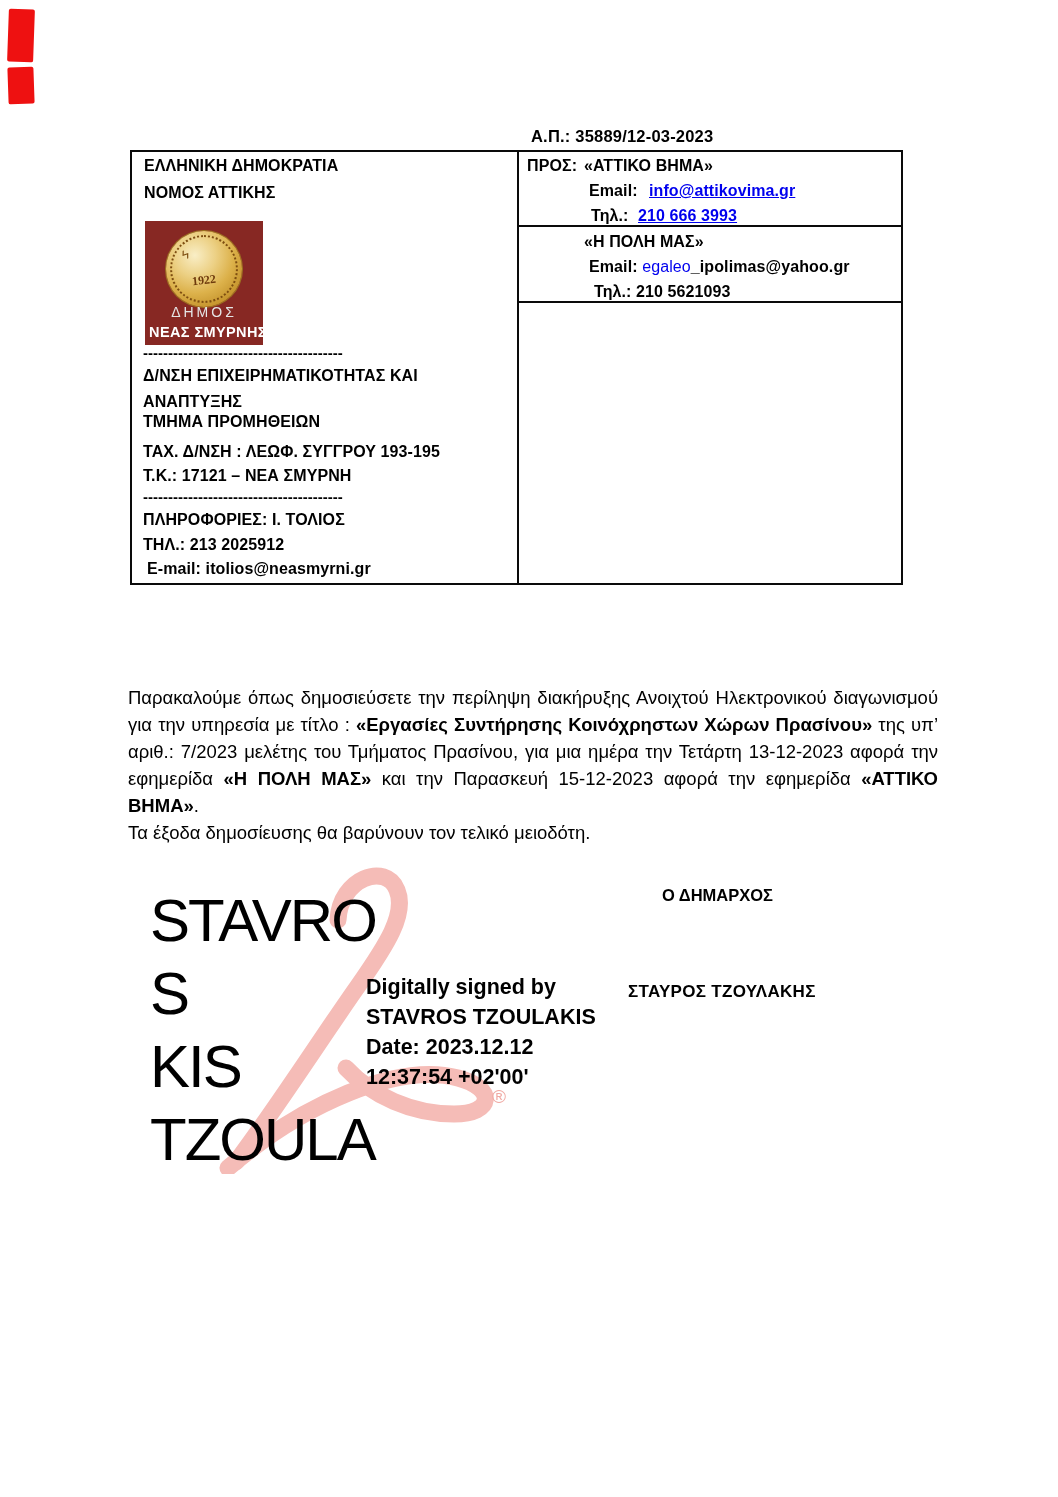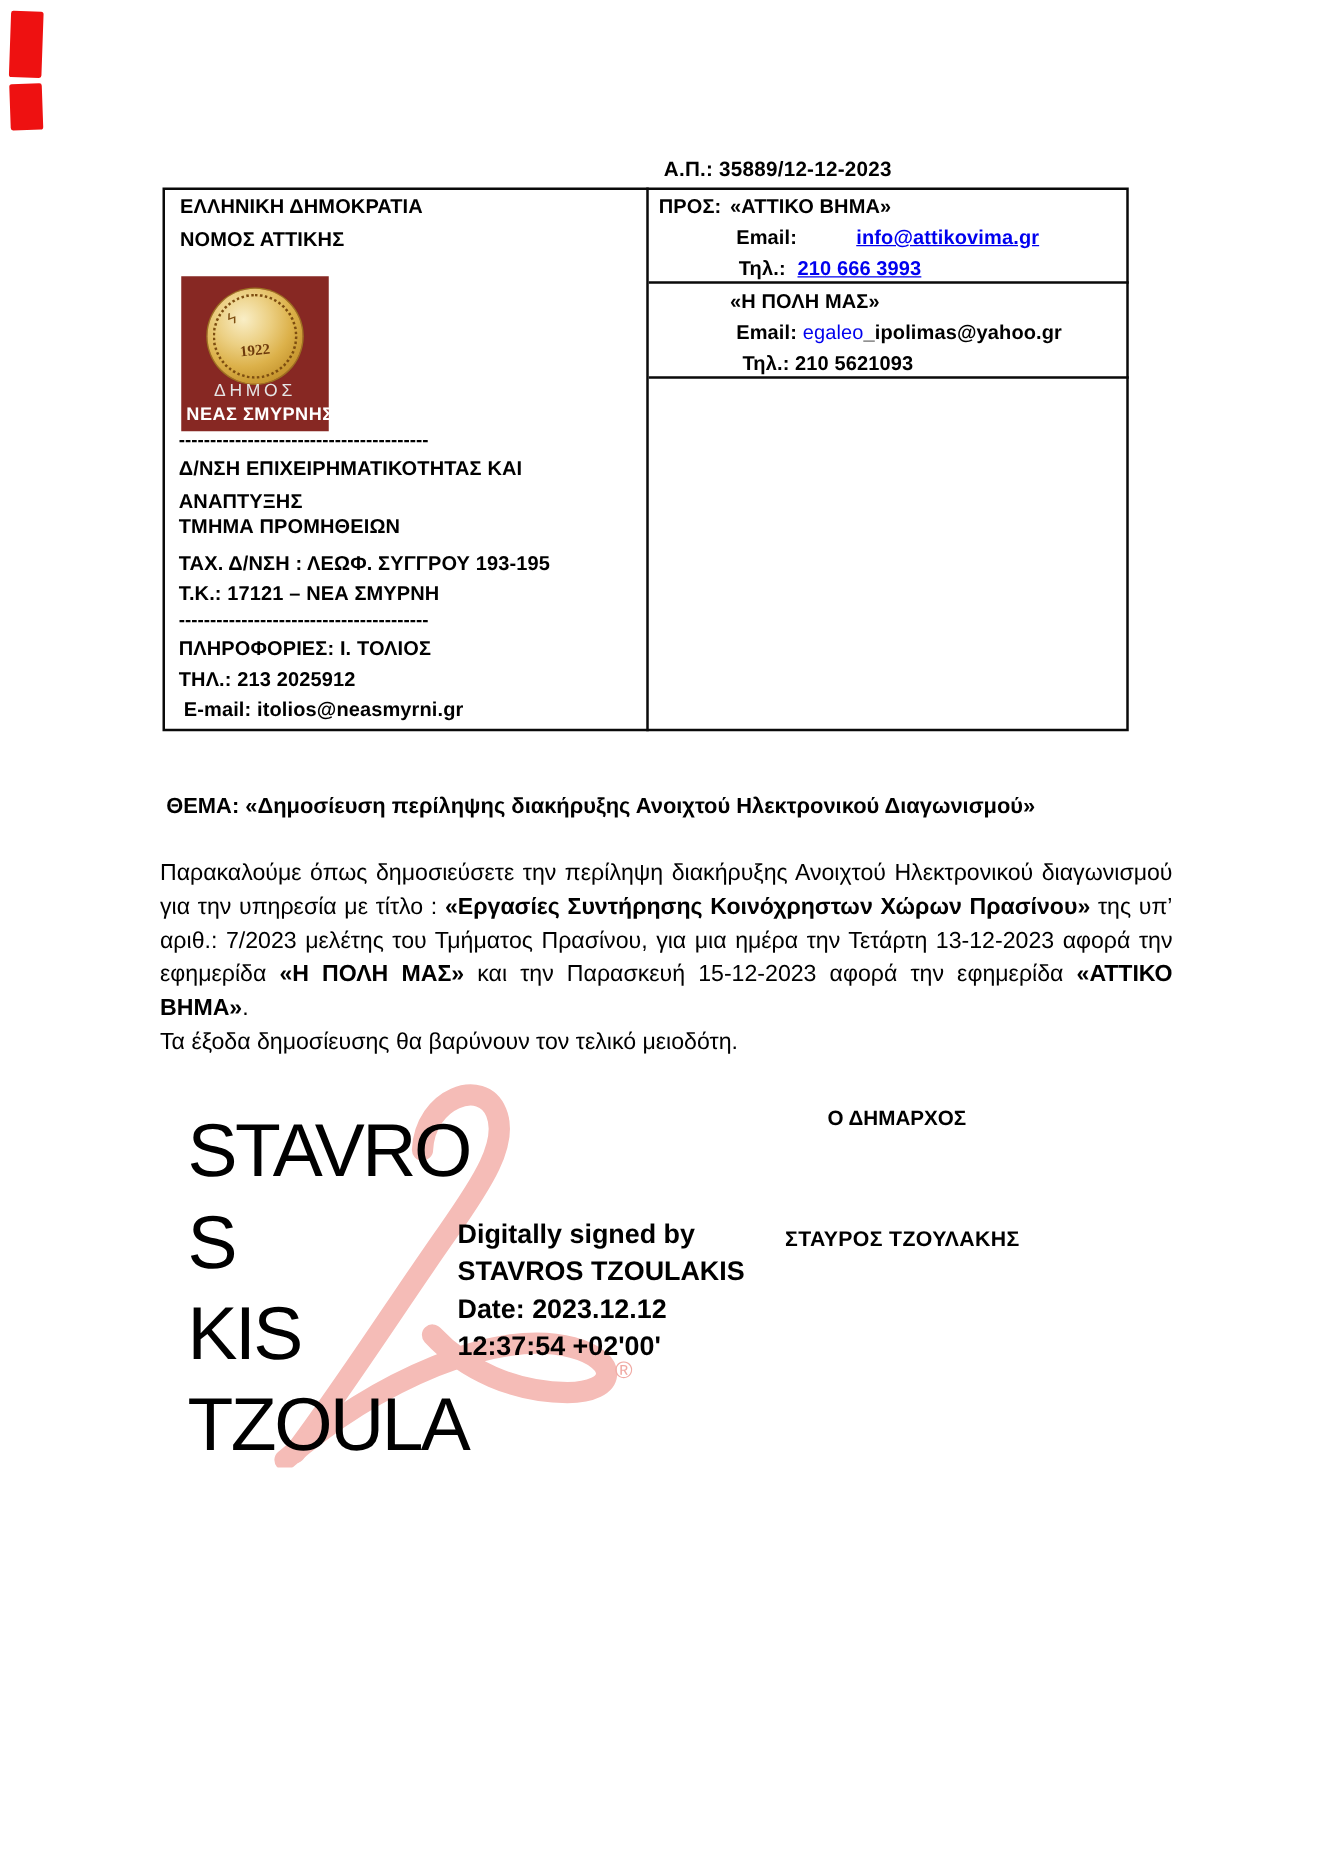--- a/index.html
+++ b/index.html
@@ -49,21 +49,21 @@
   .mayor-name{left:628px;top:982px;font-size:17px;font-weight:bold;letter-spacing:.3px;}
 </style>
 </head>
 <body>
 
 <div class="page">
 
   <div class="abs mark" style="left:8px;top:9px;width:26px;height:53px;transform:rotate(2deg);"></div>
   <div class="abs mark" style="left:8px;top:67px;width:26px;height:37px;transform:rotate(-2deg);"></div>
 
-  <div class="abs protocol">Α.Π.: 35889/12-12-2023</div>
+  <div class="abs protocol">Α.Π.: 35889/12-03-2023</div>
 
   <div class="abs hbox"></div>
   <div class="abs vdiv"></div>
   <div class="abs sep" style="left:519px;top:225px;width:384px;"></div>
   <div class="abs sep" style="left:519px;top:301px;width:384px;"></div>
 
   <div class="abs hl" style="left:144px;top:157px;">ΕΛΛΗΝΙΚΗ ΔΗΜΟΚΡΑΤΙΑ</div>
   <div class="abs hl" style="left:144px;top:184px;">ΝΟΜΟΣ ΑΤΤΙΚΗΣ</div>
 
   <div class="abs logo">
@@ -86,38 +86,34 @@
   <div class="abs hl" style="left:143px;top:511px;">ΠΛΗΡΟΦΟΡΙΕΣ: Ι. ΤΟΛΙΟΣ</div>
   <div class="abs hl" style="left:143px;top:536px;">ΤΗΛ.: 213 2025912</div>
   <div class="abs hl" style="left:147px;top:560px;">
     <span>E-mail:</span>
     <span>itolios@neasmyrni.gr</span>
   </div>
 
   <div class="abs hl" style="left:527px;top:157px;">ΠΡΟΣ:</div>
   <div class="abs hl" style="left:584px;top:157px;">«ΑΤΤΙΚΟ ΒΗΜΑ»</div>
   <div class="abs hl" style="left:589px;top:182px;">Email:</div>
-  <div class="abs hl lnk" style="left:649px;top:182px;margin-left:36px;">info@attikovima.gr</div>
+  <div class="abs hl lnk" style="left:649px;top:182px;">info@attikovima.gr</div>
   <div class="abs hl" style="left:591px;top:207px;">Τηλ.:</div>
   <div class="abs hl lnk" style="left:638px;top:207px;">210 666 3993</div>
 
   <div class="abs hl" style="left:584px;top:233px;">«Η ΠΟΛΗ ΜΑΣ»</div>
   <div class="abs hl" style="left:589px;top:258px;">
     <span>Email:</span>
     <span class="lnk-plain">egaleo</span><span>_ipolimas@yahoo.gr</span>
   </div>
   <div class="abs hl" style="left:594px;top:283px;">
     <span>Τηλ.:</span>
     <span>210 5621093</span>
   </div>
 
-  <div class="abs subject">
-    <span>ΘΕΜΑ:</span>
-    <span>«Δημοσίευση περίληψης διακήρυξης Ανοιχτού Ηλεκτρονικού Διαγωνισμού»</span>
-  </div>
 
   <div class="abs bodytext">
     <p class="just"><span>Παρακαλούμε όπως δημοσιεύσετε την περίληψη διακήρυξης Ανοιχτού Ηλεκτρονικού διαγωνισμού για την υπηρεσία  με τίτλο : </span><span class="b">«Εργασίες Συντήρησης Κοινόχρηστων Χώρων Πρασίνου»</span><span> της υπ’ αριθ.: 7/2023 μελέτης του Τμήματος Πρασίνου, για μια ημέρα την Τετάρτη 13-12-2023 αφορά την εφημερίδα </span><span class="b">«Η ΠΟΛΗ  ΜΑΣ»</span><span> και την Παρασκευή 15-12-2023 αφορά την εφημερίδα </span><span class="b">«ΑΤΤΙΚΟ ΒΗΜΑ»</span><span>.</span></p>
     <p>Τα έξοδα δημοσίευσης θα βαρύνουν τον τελικό μειοδότη.</p>
   </div>
 
   <svg class="abs swoosh" width="308" height="312" viewBox="0 0 308 312">
     <path d="M132 58 C134 16 180 0 191 28 C201 52 180 84 152 124 C118 172 72 244 30 300" fill="none" stroke="#f5bcb7" stroke-width="17" stroke-linecap="round"></path>
     <path d="M22 306 C96 242 192 200 252 216 C290 226 288 252 248 252 C206 252 166 234 140 206" fill="none" stroke="#f5bcb7" stroke-width="17" stroke-linecap="round"></path>
   </svg>

